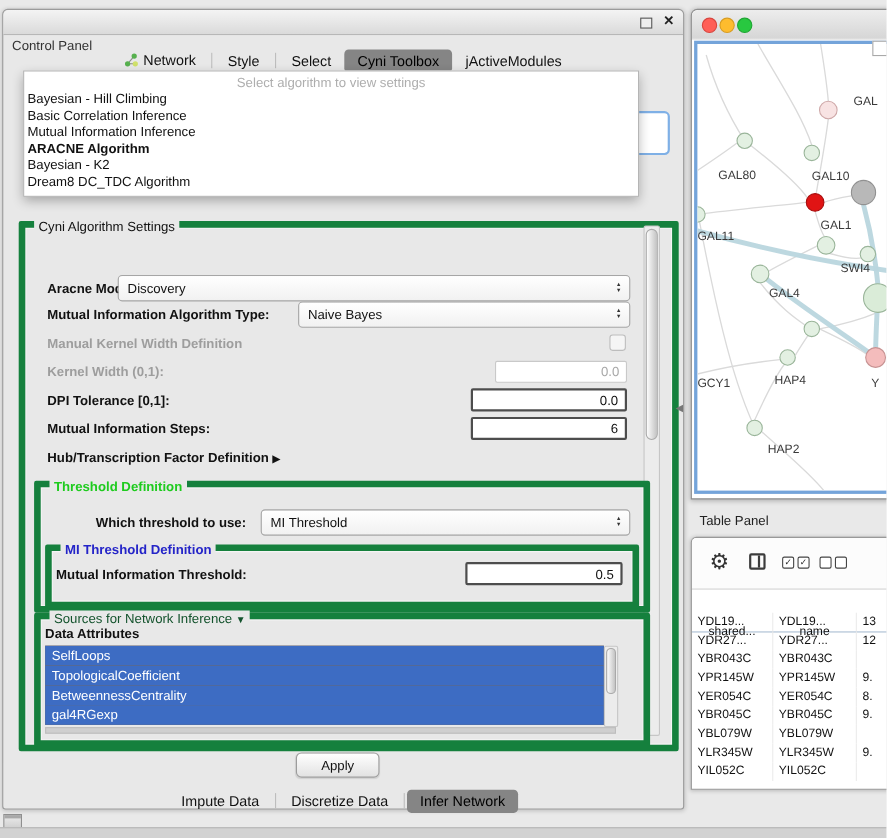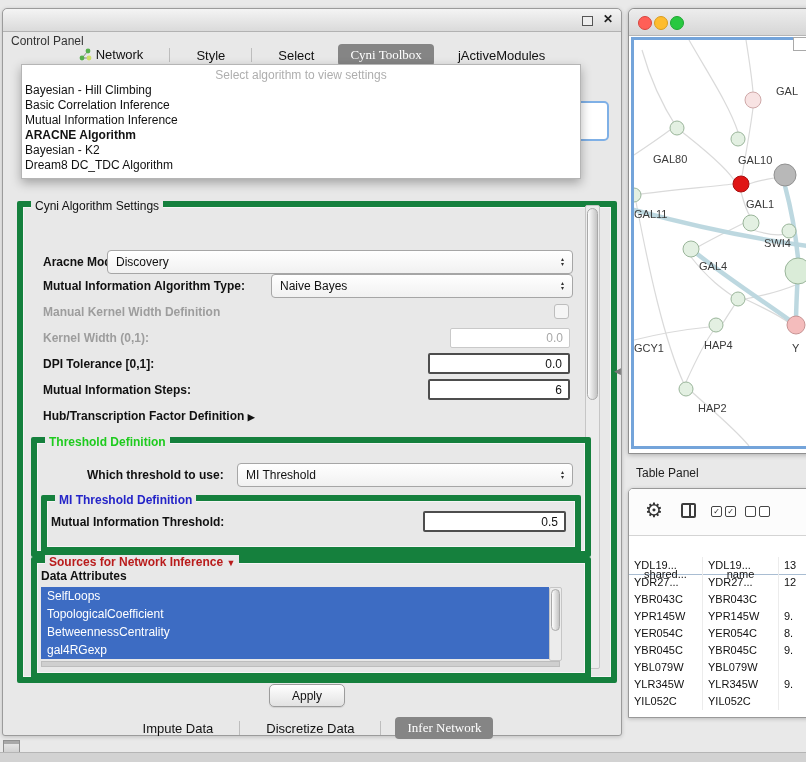--- a/index.html
+++ b/index.html
@@ -10,32 +10,32 @@
   
   .cp-window{left:2px;top:8px;width:618px;height:726px;background:#e8e8e8;
              border:1px solid #9b9b9b;border-radius:5px 5px 3px 3px;box-shadow:0 1px 4px rgba(0,0,0,.18);}
   .cp-titlebar{left:0;top:0;right:0;height:22px;background:linear-gradient(#f4f4f4,#dadada);
                border-bottom:1px solid #b2b2b2;border-radius:5px 5px 0 0;}
   .cp-title{left:8px;top:4px;font-size:12px;color:#333;margin-top:21px;}
   .tb-min{right:28px;top:7px;width:9px;height:8px;border:1.5px solid #555;background:#eee;}
   .tb-close{right:8px;top:3px;font-size:12px;font-weight:bold;color:#222;}
 
   
-  .tabrow{left:0;top:33px;right:0;height:26px;display:flex;align-items:center;justify-content:center;font-size:13px;gap:12px;}
+  .tabrow{left:0;top:33px;right:0;height:26px;display:flex;align-items:center;justify-content:center;font-size:13px;}
   .tab{padding:3px 12px;white-space:nowrap;cursor:default;}
-  .tab.selected{background:#858585;color:#ffffff;border-radius:4px;font-family:Liberation Serif, serif;}
+  .tab.selected{background:#858585;color:#000000;border-radius:4px;}
   .tabdiv{width:1px;height:14px;background:#bdbdbd;margin:0 2px;}
   .net-ico{display:inline-block;vertical-align:-2px;margin-right:4px;}
 
   
   .gb{position:absolute;border:6px solid #15803d;border-radius:2px;box-shadow:inset 0 0 0 1px rgba(255,255,255,.55);}
   .gb-title{position:absolute;top:-8px;left:8px;background:#e8e8e8;padding:0 4px;font-size:12px;white-space:nowrap;}
   .t-blue{color:#2424c8;font-weight:bold;}
   .t-green{color:#1ecb1e;font-weight:bold;}
-  .t-bold{font-weight:bold;color:#b91c1c;}
+  .t-bold{font-weight:normal;color:#14532d;}
 
   .lbl{position:absolute;font-size:12px;font-weight:bold;color:#111;white-space:nowrap;}
   .lbl.dis{color:#9d9d9d;}
 
   .combo{position:absolute;background:linear-gradient(#ffffff,#f1f1f1);border:1px solid #a6a6a6;
          border-radius:4px;font-size:12px;}
   .combo-text{position:absolute;left:8px;top:4px;white-space:nowrap;}
   .combo-arrows{position:absolute;right:3px;top:0;bottom:0;width:13px;display:flex;flex-direction:column;
                 align-items:center;justify-content:center;font-size:6px;line-height:5px;color:#333;}
 

